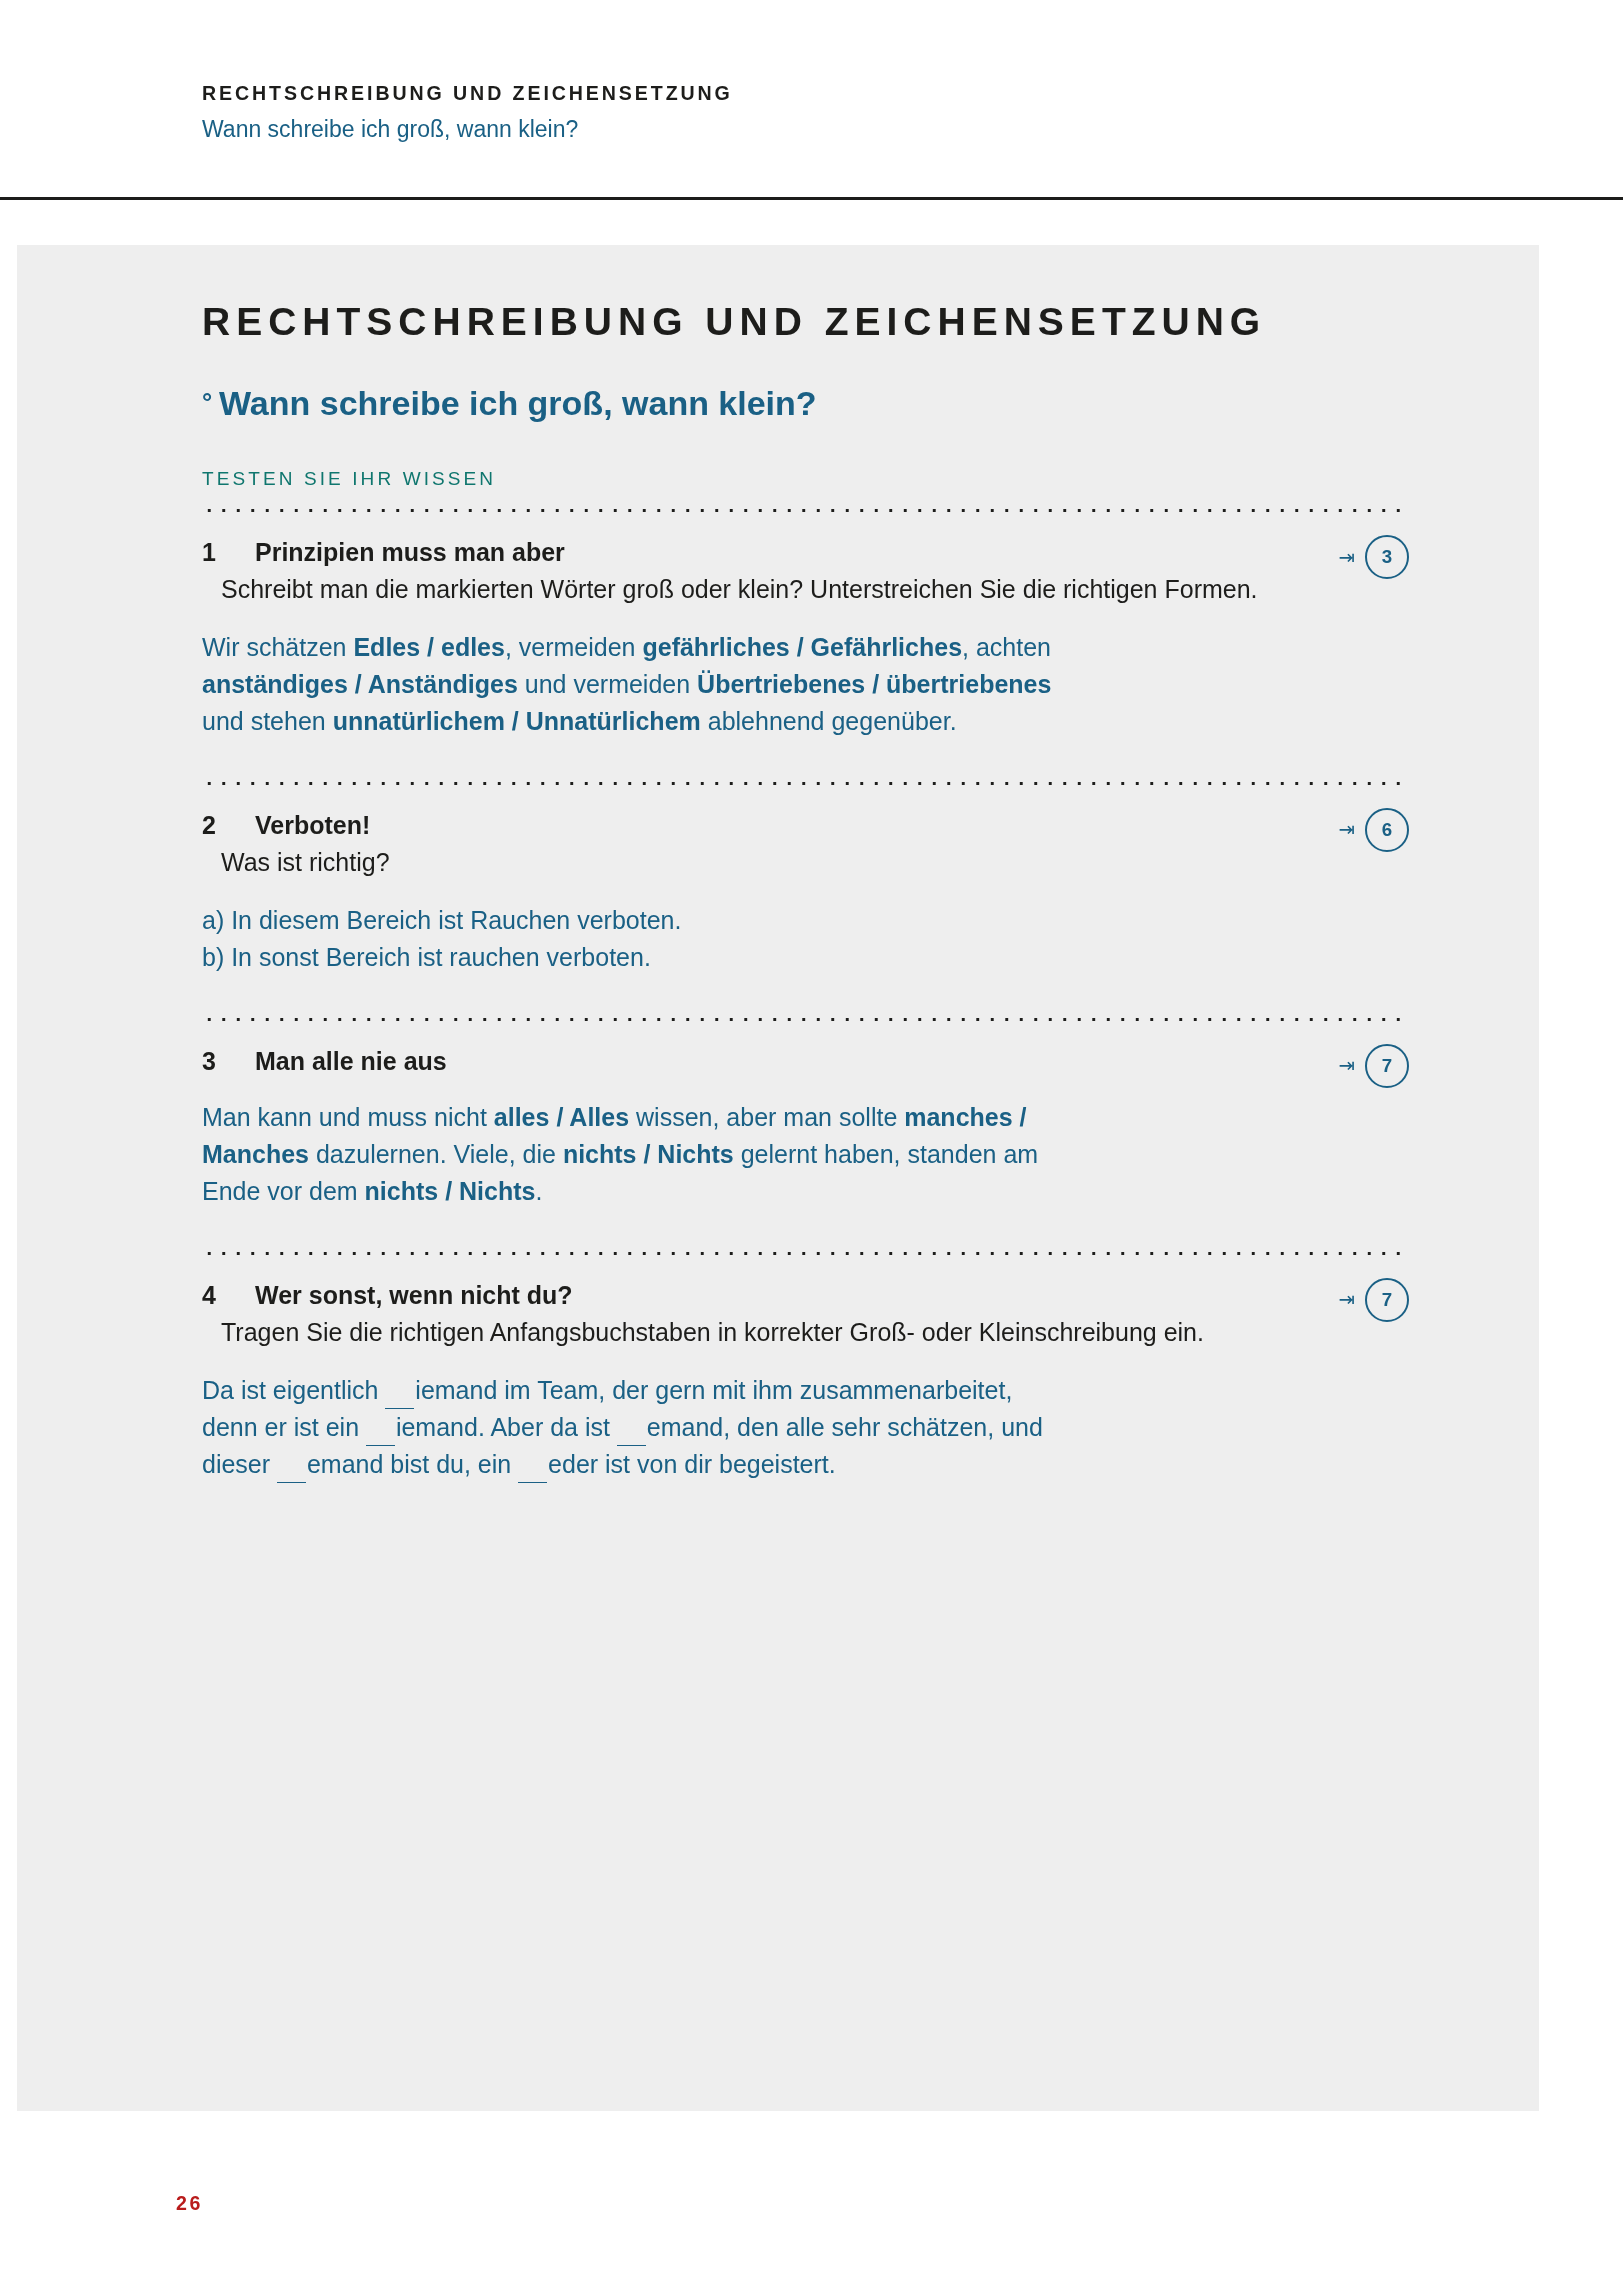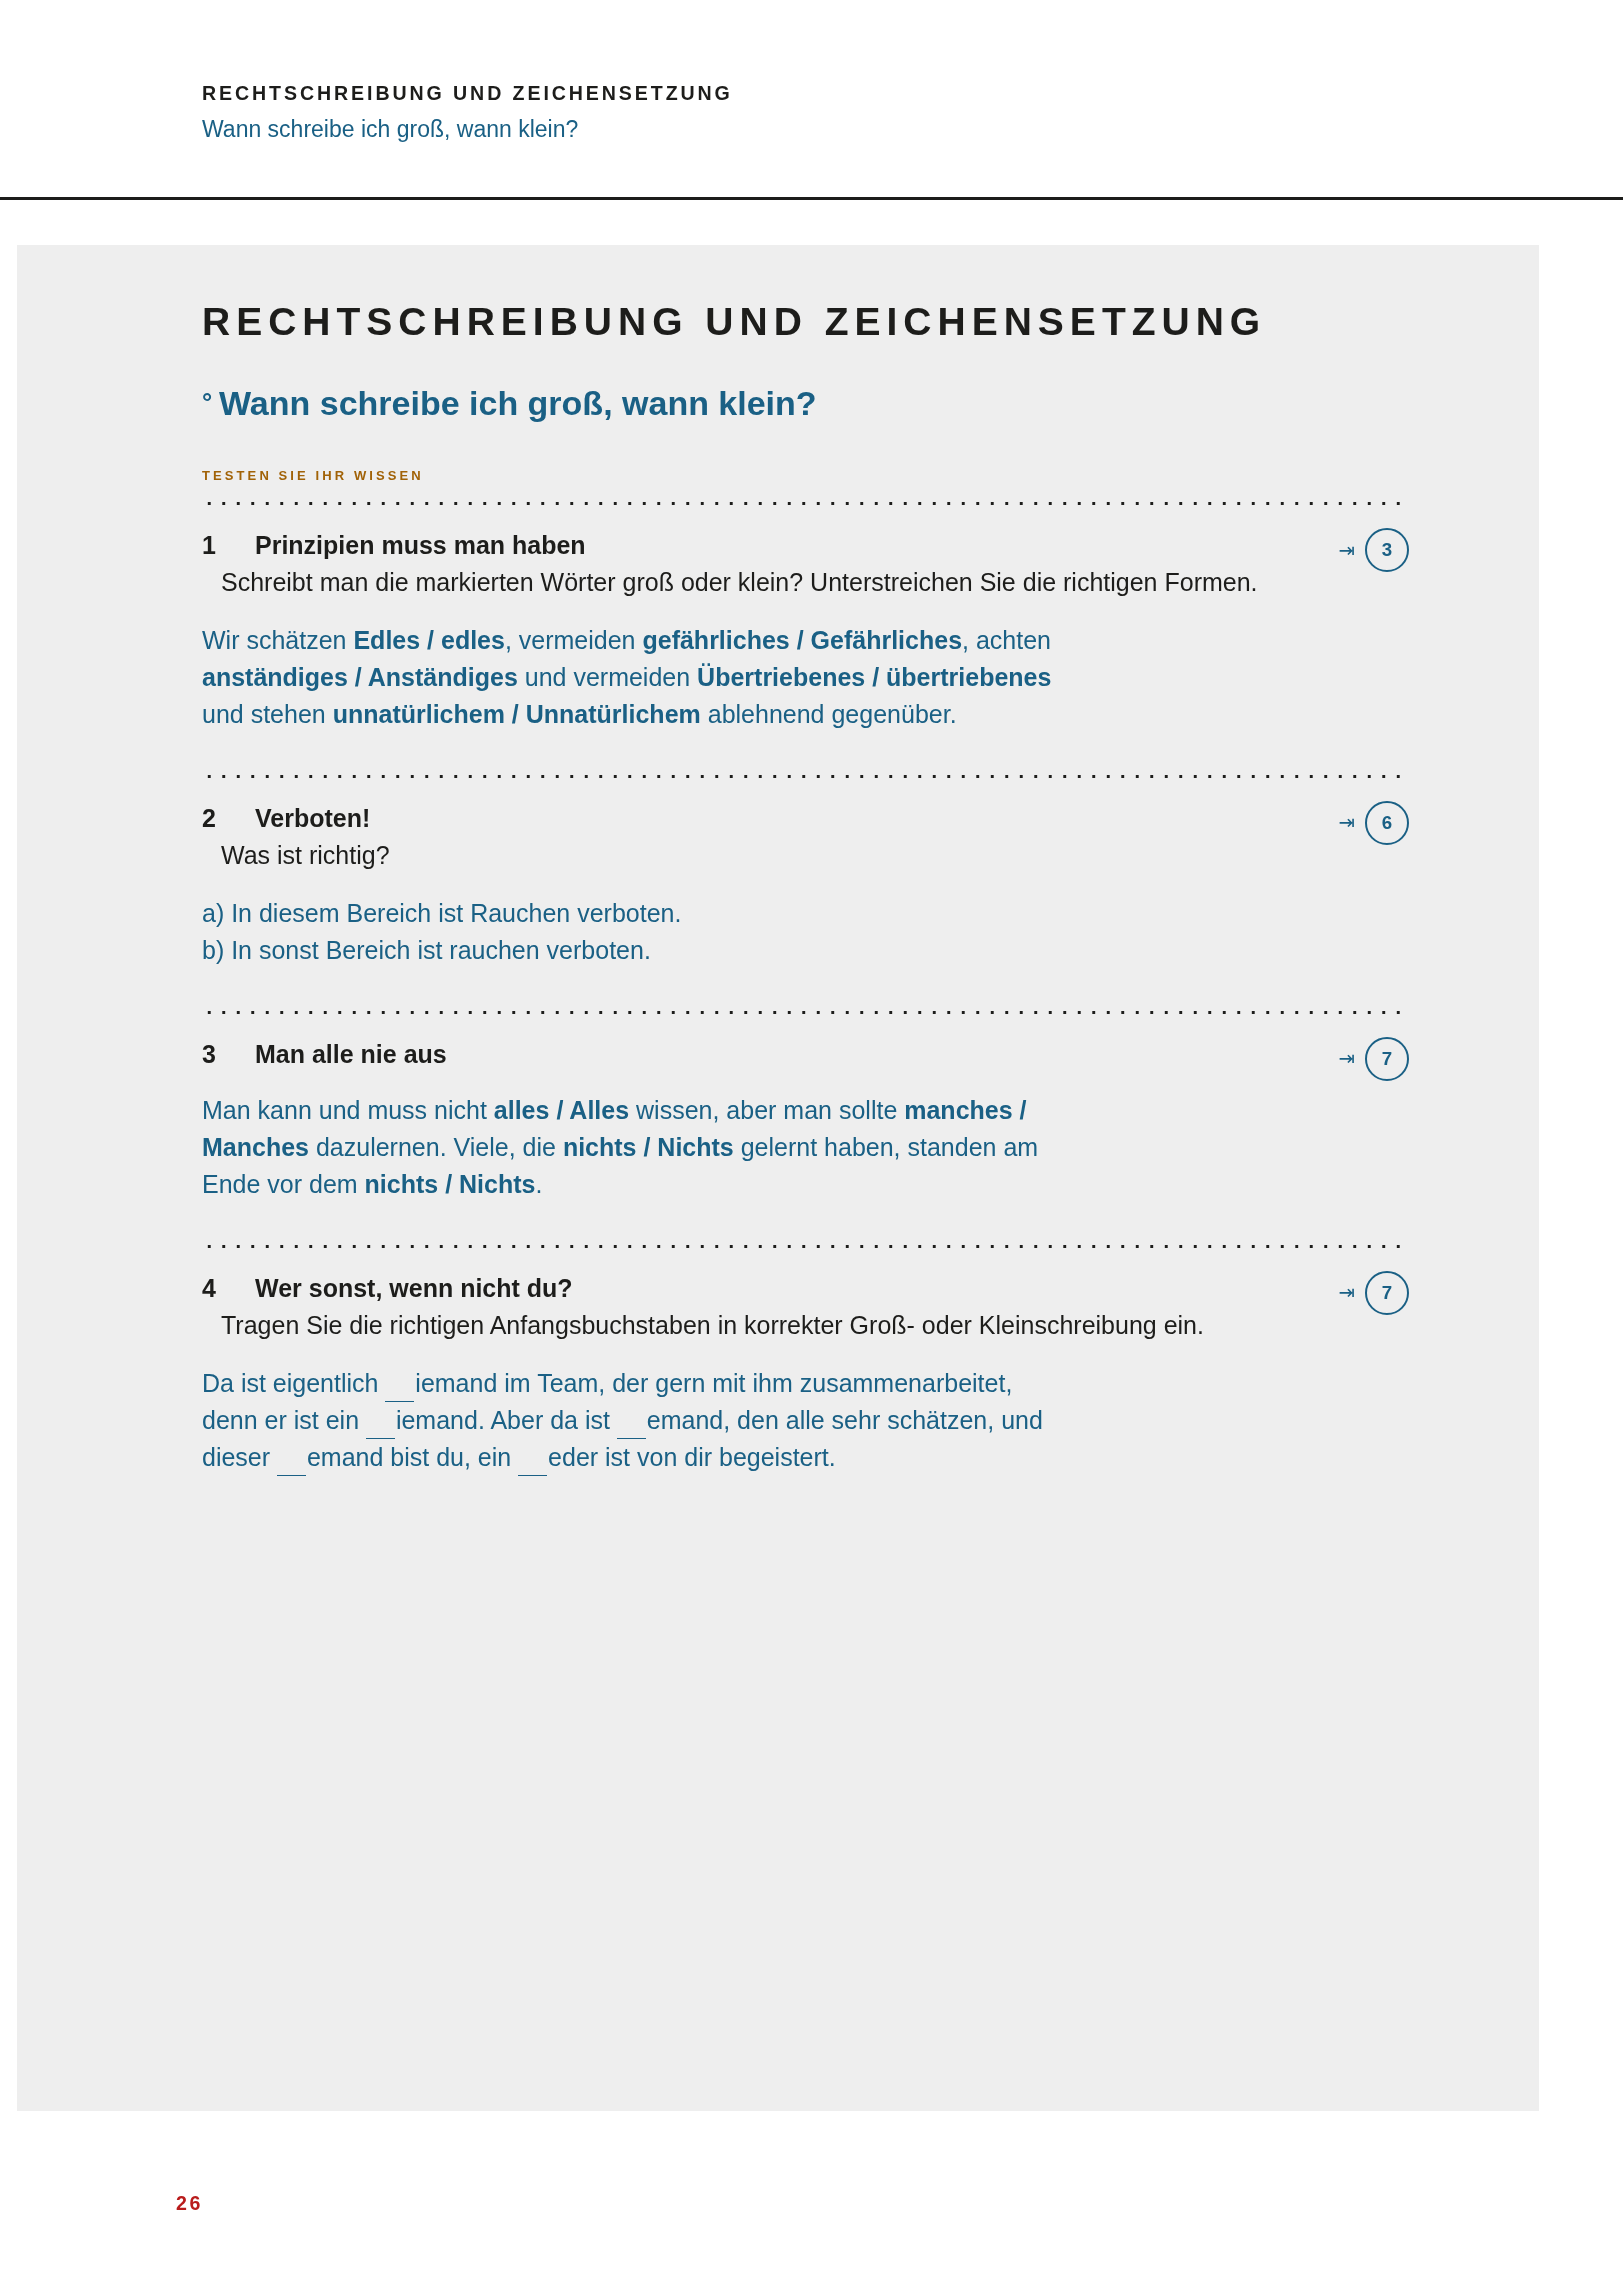--- a/index.html
+++ b/index.html
@@ -93,24 +93,24 @@
   }
   .section-title {
     font-size: 34px;
     font-weight: bold;
     color: #1a6085;
     line-height: 1.15;
   }
 
   .kicker {
     margin-top: 44px;
-    font-size: 13px;
-    font-weight: bold;
+    font-size: 19px;
+    font-weight: normal;
     letter-spacing: 3.1px;
-    color: #a16207;
+    color: #0f766e;
     text-transform: uppercase;
   }
 
   .dotted {
     margin-top: 18.7px;
     height: 5.1px;
     background-image: radial-gradient(circle, #1d1d1b 1.6px, rgba(0,0,0,0) 1.9px);
     background-size: 14.5px 5.1px;
     background-repeat: repeat-x;
     background-position: left center;
@@ -232,21 +232,21 @@
 
     <div class="dotted"></div>
 
     <div class="exercise">
       <div class="points">
         <span class="scissors">⇥</span>
         <span class="points-circle">3</span>
       </div>
       <div class="ex-head">
         <span class="ex-num">1</span>
-        <span class="ex-title">Prinzipien muss man haben</span>
+        <span class="ex-title">Prinzipien muss man aber</span>
       </div>
       <div class="ex-instruction">Schreibt man die markierten Wörter groß oder klein? Unterstreichen Sie die richtigen Formen.</div>
       <div class="ex-body">
         <span class="line">Wir schätzen <b>Edles / edles</b>, vermeiden <b>gefährliches / Gefährliches</b>, achten</span>
         <span class="line"><b>anständiges / Anständiges</b> und vermeiden <b>Übertriebenes / übertriebenes</b></span>
         <span class="line">und stehen <b>unnatürlichem / Unnatürlichem</b> ablehnend gegenüber.</span>
       </div>
     </div>
 
     <div class="dotted"></div>

